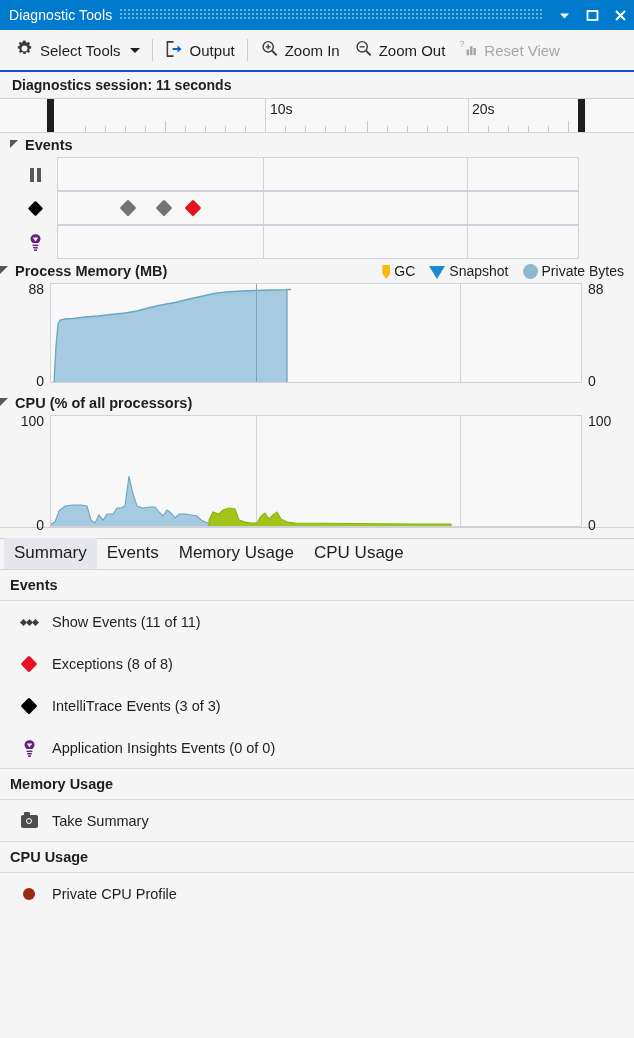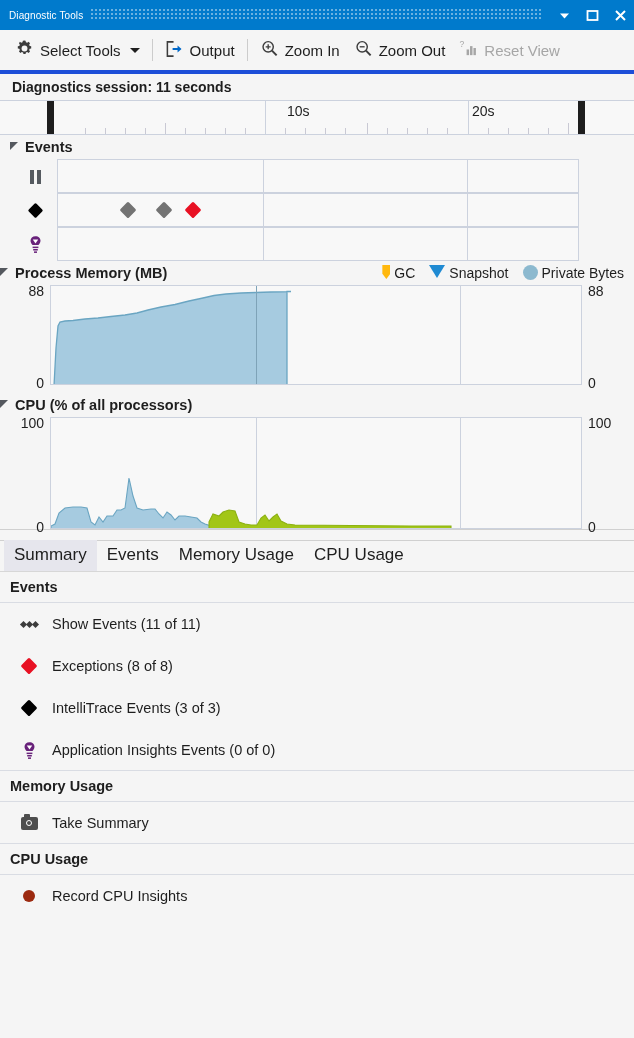--- a/index.html
+++ b/index.html
@@ -29,21 +29,21 @@
   .titlebar {
     height: 30px;
     background: #007acc;
     display: flex;
     align-items: center;
     flex: none;
     position: relative;
   }
   .titlebar-text {
     color: #ffffff;
-    font-size: 10px;
+    font-size: 14px;
     padding-left: 9px;
     white-space: nowrap;
     letter-spacing: .1px;
   }
   .grip {
     flex: 1 1 auto;
     height: 12px;
     margin: 0 8px;
     background-image: radial-gradient(circle at 1px 1px, rgba(255,255,255,.42) 1px, transparent 1.2px);
     background-size: 4px 4px;
@@ -59,21 +59,21 @@
   }
   .tb-btn svg { display: block; }
 
   
   .toolbar {
     height: 40px;
     background: #f5f5f5;
     display: flex;
     align-items: center;
     flex: none;
-    border-bottom: 4px solid #1d4ed8;
+    border-bottom: 2px solid #1d4ed8;
     padding-left: 8px;
     overflow: hidden;
   }
   .tool-item {
     display: flex;
     align-items: center;
     height: 30px;
     padding: 0 7px;
     white-space: nowrap;
     gap: 6px;
@@ -231,21 +231,21 @@
     flex: none;
   }
   .legend {
     display: flex;
     align-items: center;
     gap: 5px;
     margin-left: auto;
     padding-right: 10px;
     font-size: 14px;
   }
-  .legend-item { display: flex; align-items: flex-start; gap: 4px; margin-left: 9px; }
+  .legend-item { display: flex; align-items: flex-end; gap: 4px; margin-left: 9px; }
   .gc-glyph {
     width: 8px; height: 14px;
     background: #ffb80e;
     clip-path: polygon(0 0, 100% 0, 100% 62%, 50% 100%, 0 62%);
   }
   .snap-glyph {
     width: 0; height: 0;
     border-left: 8px solid transparent;
     border-right: 8px solid transparent;
     border-top: 13px solid #1f8ad2;
@@ -507,21 +507,21 @@
     <div class="ruler-tick" style="left:387px;height:6px"></div>
     <div class="ruler-tick" style="left:407px;height:6px"></div>
     <div class="ruler-tick" style="left:427px;height:6px"></div>
     <div class="ruler-tick" style="left:447px;height:6px"></div>
     <div class="ruler-tick" style="left:488px;height:6px"></div>
     <div class="ruler-tick" style="left:508px;height:6px"></div>
     <div class="ruler-tick" style="left:528px;height:6px"></div>
     <div class="ruler-tick" style="left:548px;height:6px"></div>
     <div class="ruler-tick" style="left:568px;height:11px"></div>
 
-    <div class="ruler-label" style="left:284px">10s</div>
+    <div class="ruler-label" style="left:267px">10s</div>
     <div class="ruler-label" style="left:469px">20s</div>
 
     <div class="sel-handle" style="left:47px"></div>
     <div class="sel-handle" style="left:578px"></div>
   </div>
 
   <div class="section-hdr">
     <span class="tri"></span>
     <span class="section-title">Events</span>
   </div>
@@ -683,17 +683,17 @@
       </span>
       <span class="row-label">Take Summary</span>
     </div>
 
     <div class="grp-hdr">CPU Usage</div>
 
     <div class="row">
       <span class="row-icon">
         <span class="rec-dot"></span>
       </span>
-      <span class="row-label">Record CPU Insights</span>
+      <span class="row-label">Private CPU Profile</span>
     </div>
 
   </div>
 </div>
 
 </body></html>

